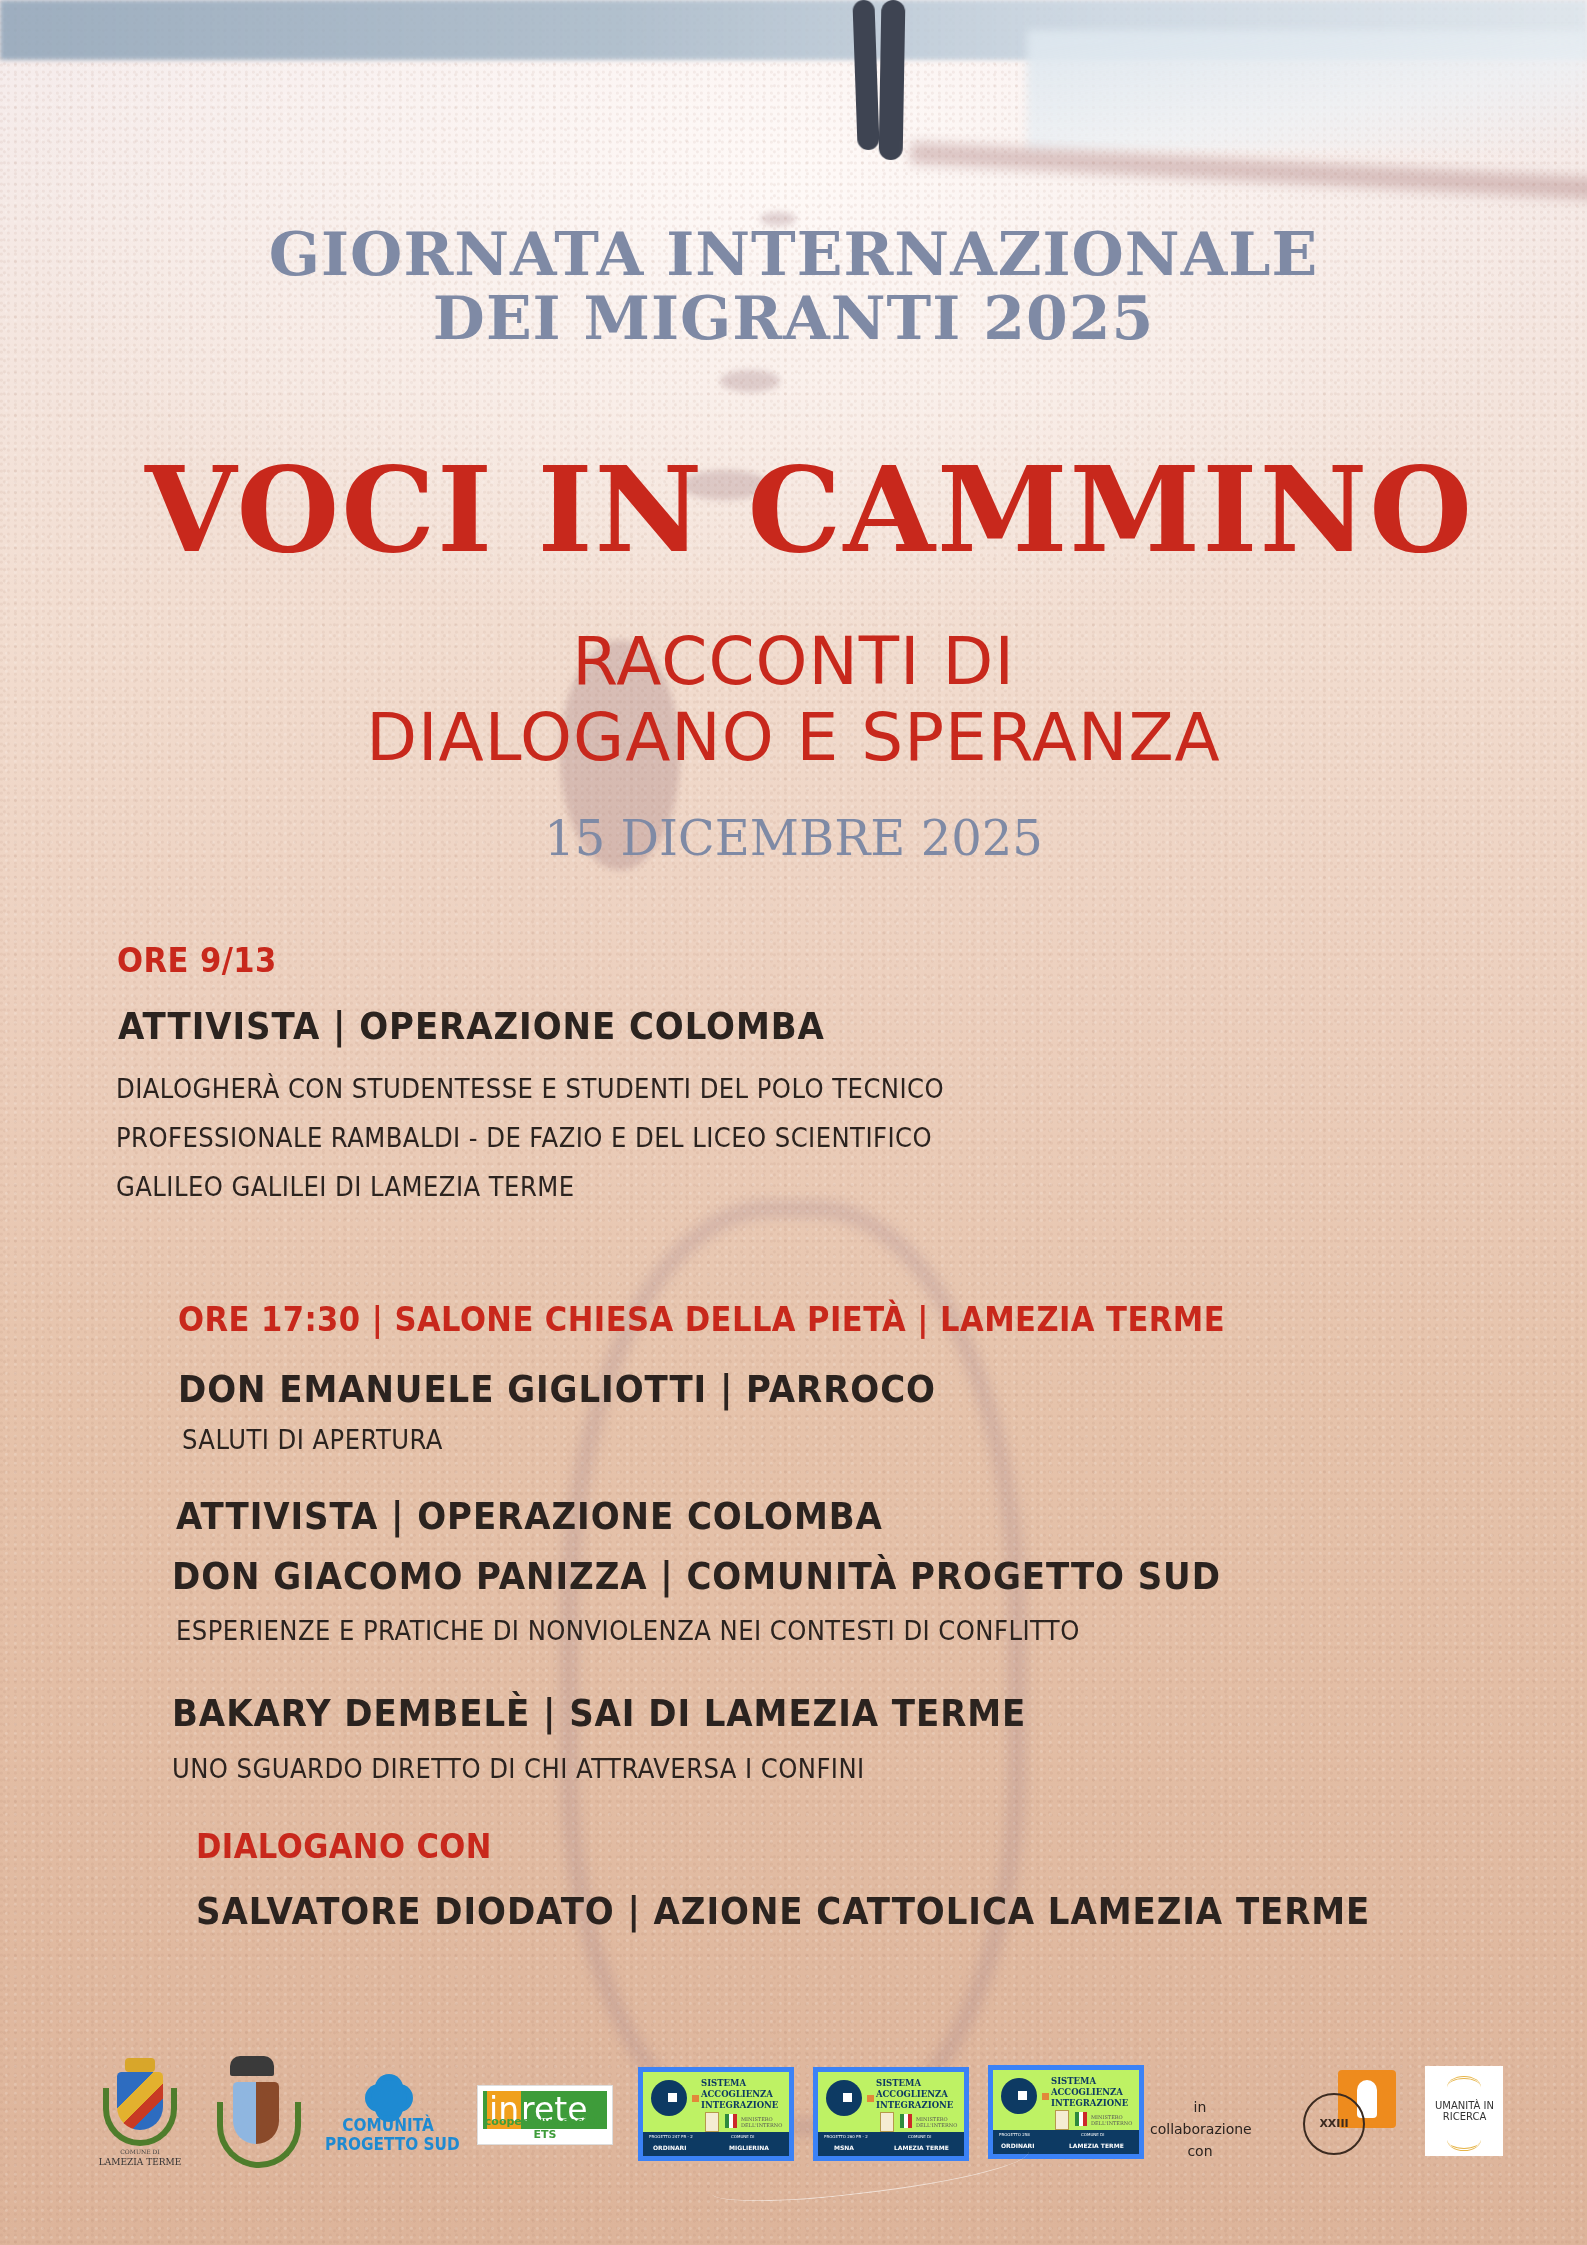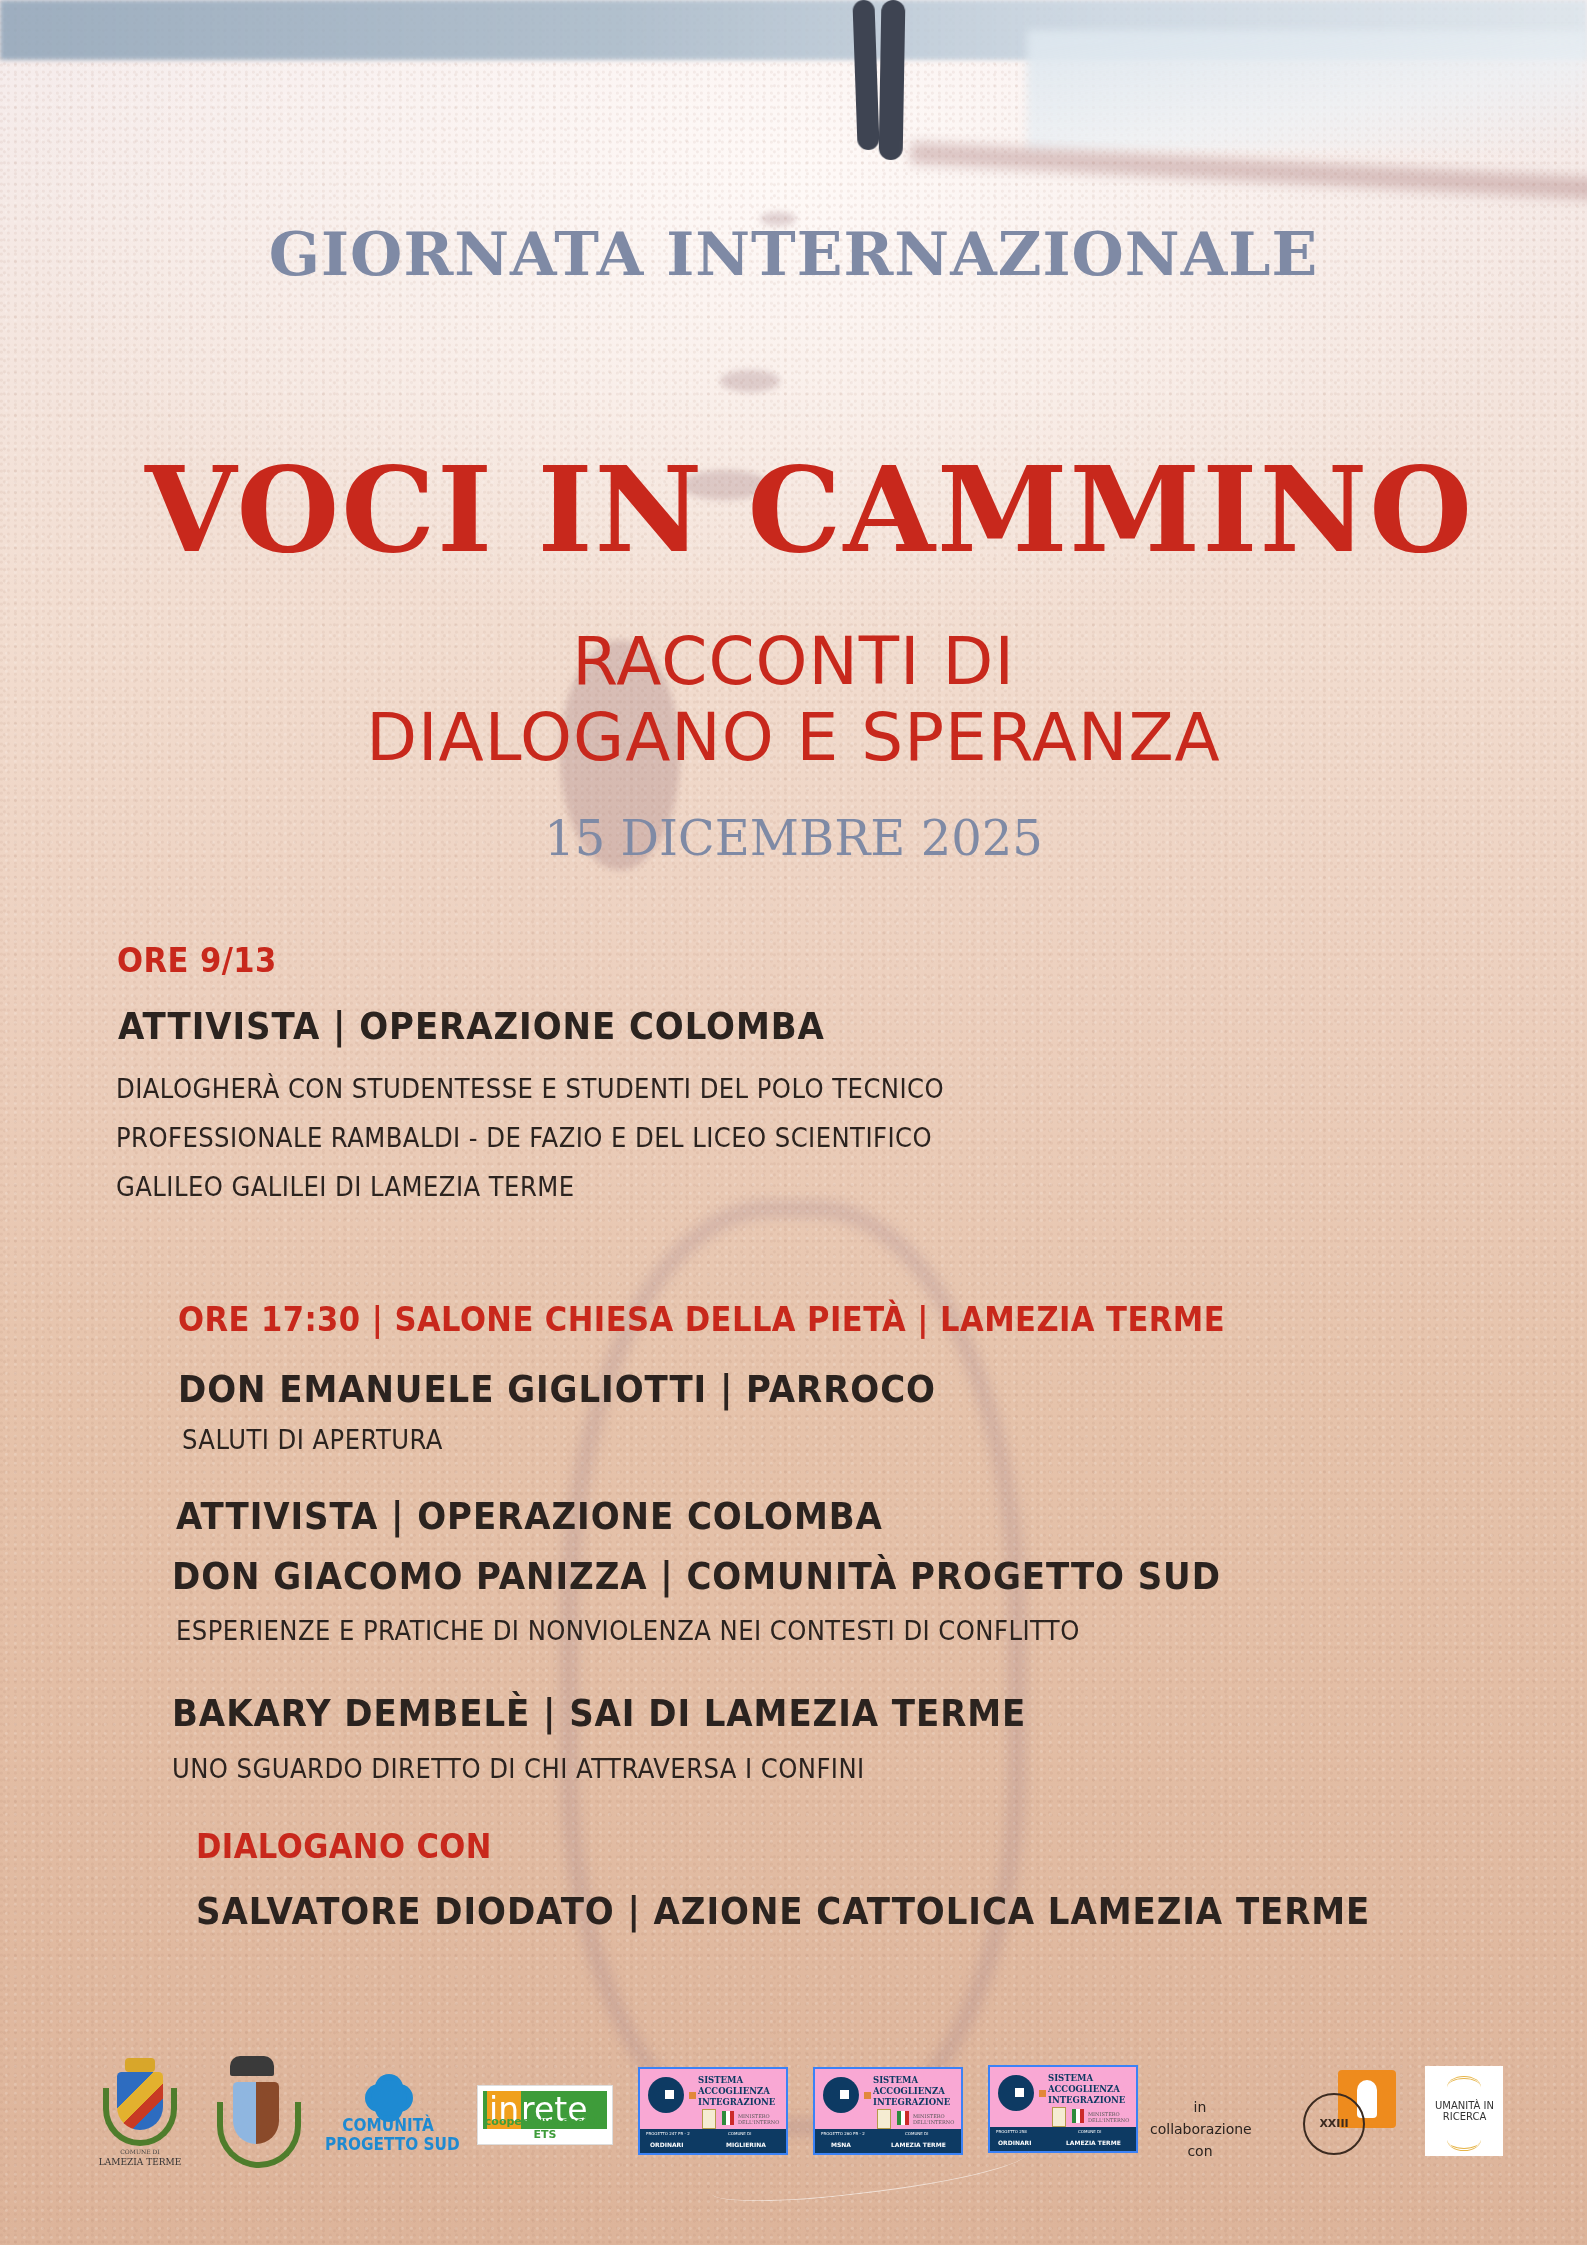--- a/index.html
+++ b/index.html
@@ -112,21 +112,21 @@
       position: absolute; left: 5px; top: 5px; right: 5px; height: 38px; background: #3e9c3a;
       font-family: "DejaVu Sans", sans-serif; font-size: 33px; line-height: 38px; color: #fff;
       padding-left: 4px; box-sizing: border-box; white-space: nowrap; overflow: hidden;
     }
     .inrete .bar .in { background: #f0a01c; padding: 0 2px; }
     .inrete .sub {
       position: absolute; left: 0; right: 0; bottom: 3px; text-align: center;
       font-family: "DejaVu Sans", sans-serif; font-size: 11px; color: #3e9c3a; font-weight: 700;
     }
     .sai {
-      position: absolute; background: #f9a8d4; width: 146px; height: 84px; border: 2px solid #3b82f6;
+      position: absolute; background: #bef264; width: 146px; height: 84px; border: 5px solid #3b82f6;
     }
     .sai .circle {
       position: absolute; left: 8px; top: 8px; width: 36px; height: 36px; border-radius: 50%; background: #0d3a63;
     }
     .sai .circle::after {
       content: ""; position: absolute; left: 17px; top: 13px; width: 9px; height: 9px; background: #fff;
     }
     .sai .dot {
       position: absolute; left: 49px; top: 23px; width: 7px; height: 7px; background: #e2883a;
     }
@@ -198,20 +198,21 @@
   <div class="shadow-line"></div>
   <div class="footprint" style="left:760px;top:212px;width:36px;height:14px;"></div>
   <div class="footprint" style="left:720px;top:370px;width:60px;height:22px;"></div>
   <div class="footprint" style="left:680px;top:470px;width:90px;height:30px;"></div>
   <div class="footprint" style="left:560px;top:640px;width:120px;height:230px;"></div>
   <div class="big-foot"></div>
 </div>
 
 <div class="center h-day">
   <div>GIORNATA INTERNAZIONALE</div>
+  <div>DEI MIGRANTI 2025</div>
 </div>
 
 <div class="center h-title">VOCI IN CAMMINO</div>
 
 <div class="center h-sub">
   <div>RACCONTI DI</div>
   <div>DIALOGANO E SPERANZA</div>
 </div>
 
 <div class="center h-date">15 DICEMBRE 2025</div>

